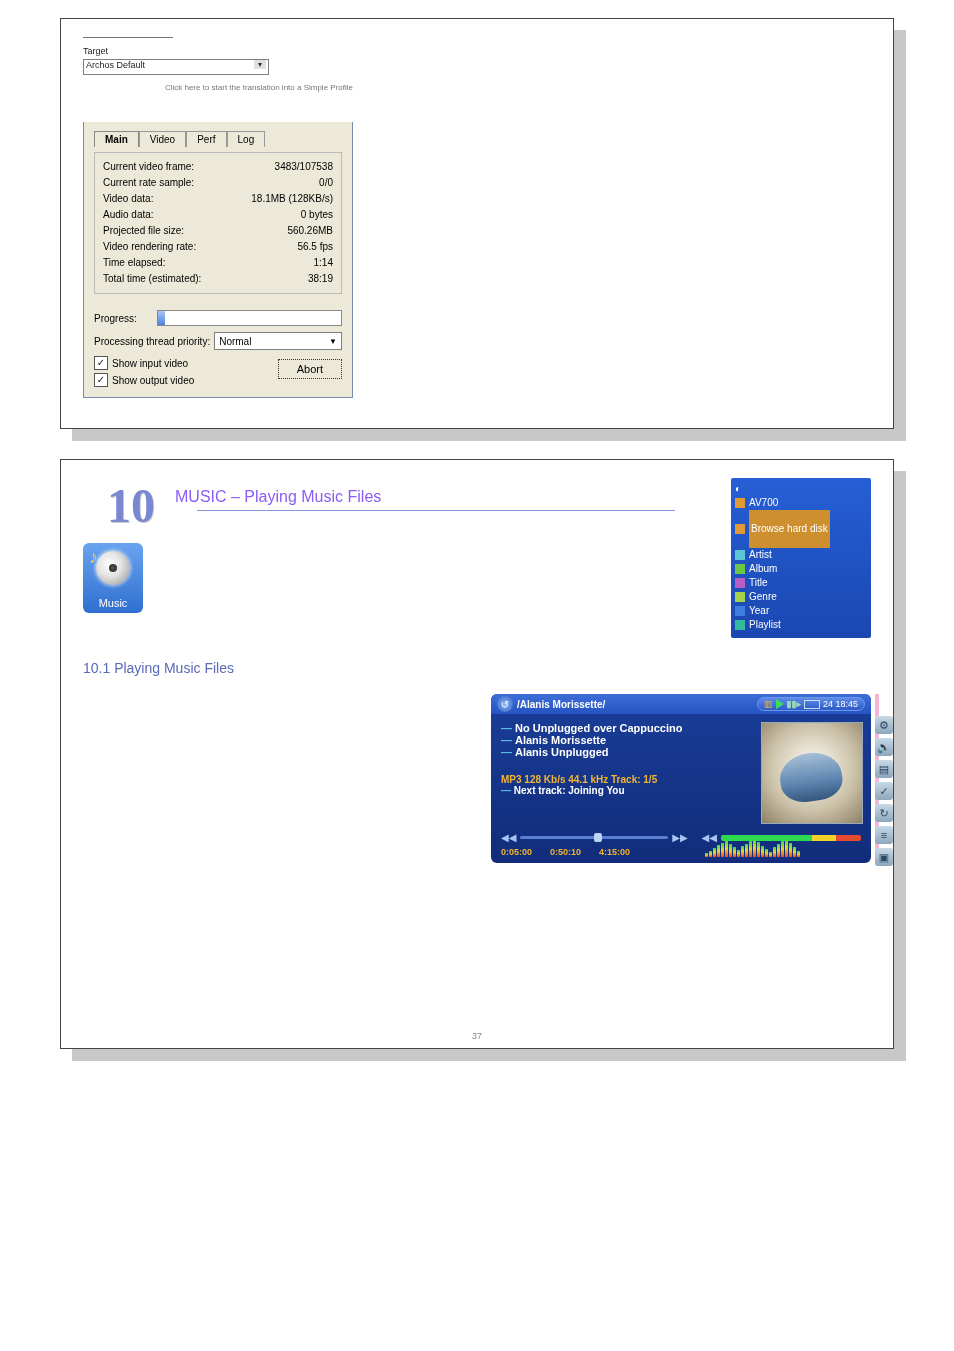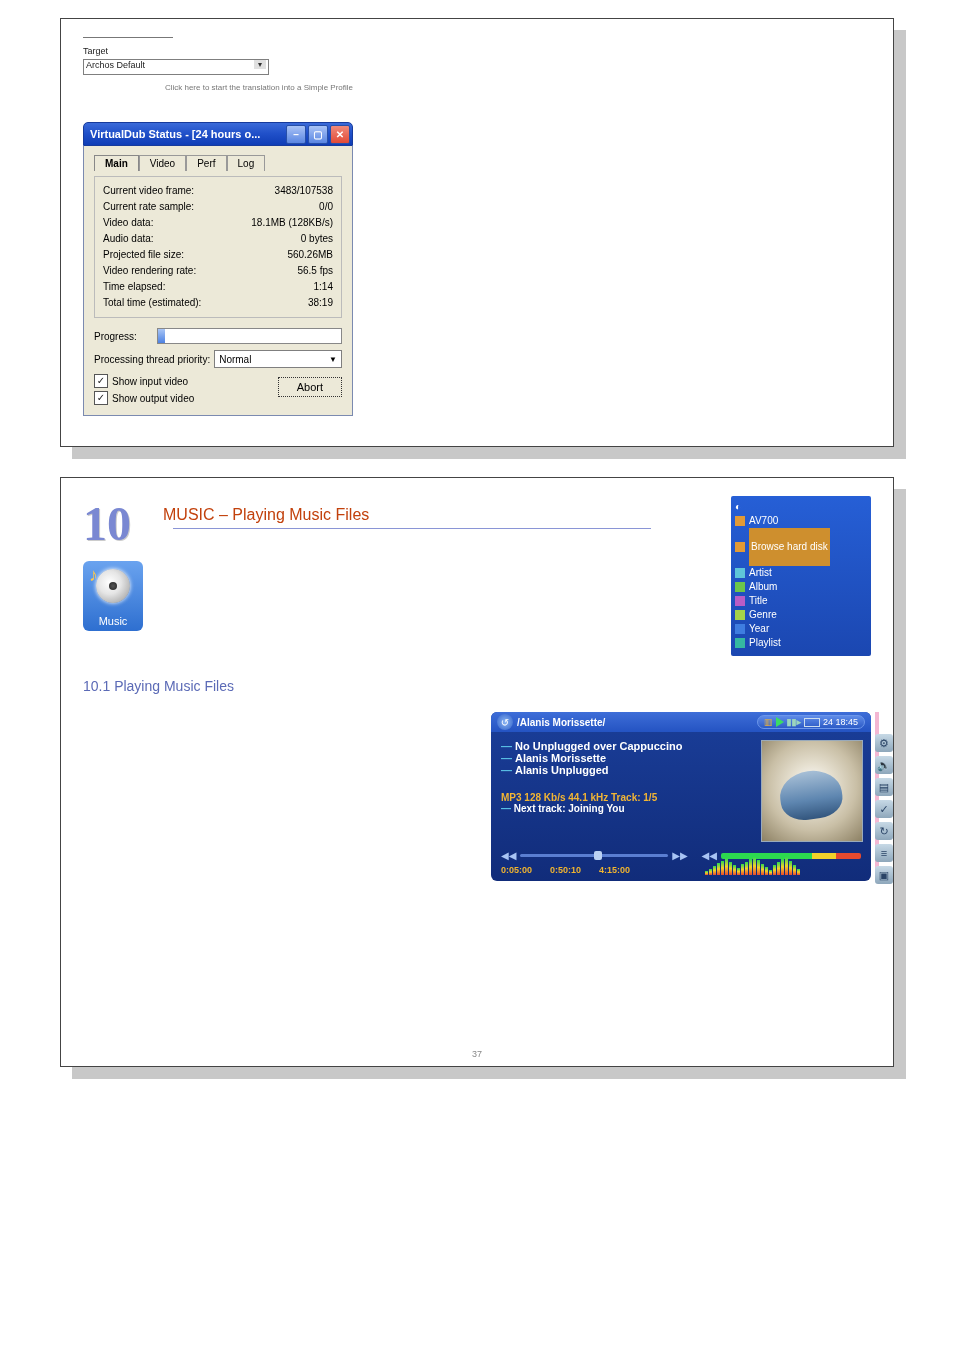--- a/index.html
+++ b/index.html
@@ -145,21 +145,21 @@
     top:1px;
   }
   .tab.active{ background:#ece9d8; border-color:#888; z-index:2;font-weight:bold;}
   .stats{
     border:1px solid #bbb;
     background:#ece9d8;
     padding:6px 8px;
     font-size:10px;
   }
   .stats .row{ display:flex; justify-content:space-between; line-height:16px;}
-  .progress-row{ display:flex; align-items:center; gap:20px; font-size:10px; margin-top:10px;}
+  .progress-row{ display:flex; align-items:center; gap:20px; font-size:10px; margin-top:16px;}
   .progressbar{
     flex:1;
     height:14px;
     border:1px solid #888;
     background:#fff;
     position:relative;
   }
   .progressbar .fill{
     background:linear-gradient(#a8c5f5,#4e82e2);
     height:100%;
@@ -194,20 +194,21 @@
 
   
   .num10{
     font-family: Georgia, serif;
     font-weight:bold;
     font-size:48px;
     color:#7a88d2;
     text-shadow:1px 1px 0 #ccc;
     position:relative;
     display:inline-block;
+    margin-left:24px;
   }
   .num10:after{
     content:"";
     position:absolute;
     left:90px; right:-520px; top:32px;
     border-top:1px solid #8a95d6;
   }
   .sec-head{
     display:flex;
     align-items:flex-start;
@@ -371,26 +372,20 @@
     <div class="snippet">
       <div class="rule"></div>
       <div class="lbl">Target</div>
       <div class="selectbox">
         <span>Archos Default</span>
       </div>
       <div style="font-size:8px;color:#777;margin-top:8px;text-align:right;">Click here to start the translation into a Simple Profile</div>
     </div>
 
     <div class="dialog">
-      <div class="titlebar">
-        <span class="title">VirtualDub Status - [24 hours o...</span>
-        <span class="titlebtn">–</span>
-        <span class="titlebtn">▢</span>
-        <span class="titlebtn close">✕</span>
-      </div>
       <div class="dialog-body">
         <div class="tabs">
           <div class="tab active">Main</div>
           <div class="tab">Video</div>
           <div class="tab">Perf</div>
           <div class="tab">Log</div>
         </div>
         <div class="stats">
           <div class="row">
               <span>Current video frame:</span>
@@ -464,21 +459,21 @@
       <div>
         <div class="num10">10</div>
         <div class="music-icon">
           <span class="note">♪</span>
           <div class="disc"></div>
           <div class="lbl">Music</div>
         </div>
       </div>
 
       <div class="music-text">
-        <div style="color:#c2410c;font-size:16px;">MUSIC – Playing Music Files</div>
+        <div style="color:#8b5cf6;font-size:16px;">MUSIC – Playing Music Files</div>
       </div>
 
       <div class="arclib-panel">
         <div class="top"><span>◐</span></div>
         <div class="item">
             <span class="sq orange"></span>
             <span>AV700</span>
           </div>
         <div class="item">
             <span class="sq orange"></span>

